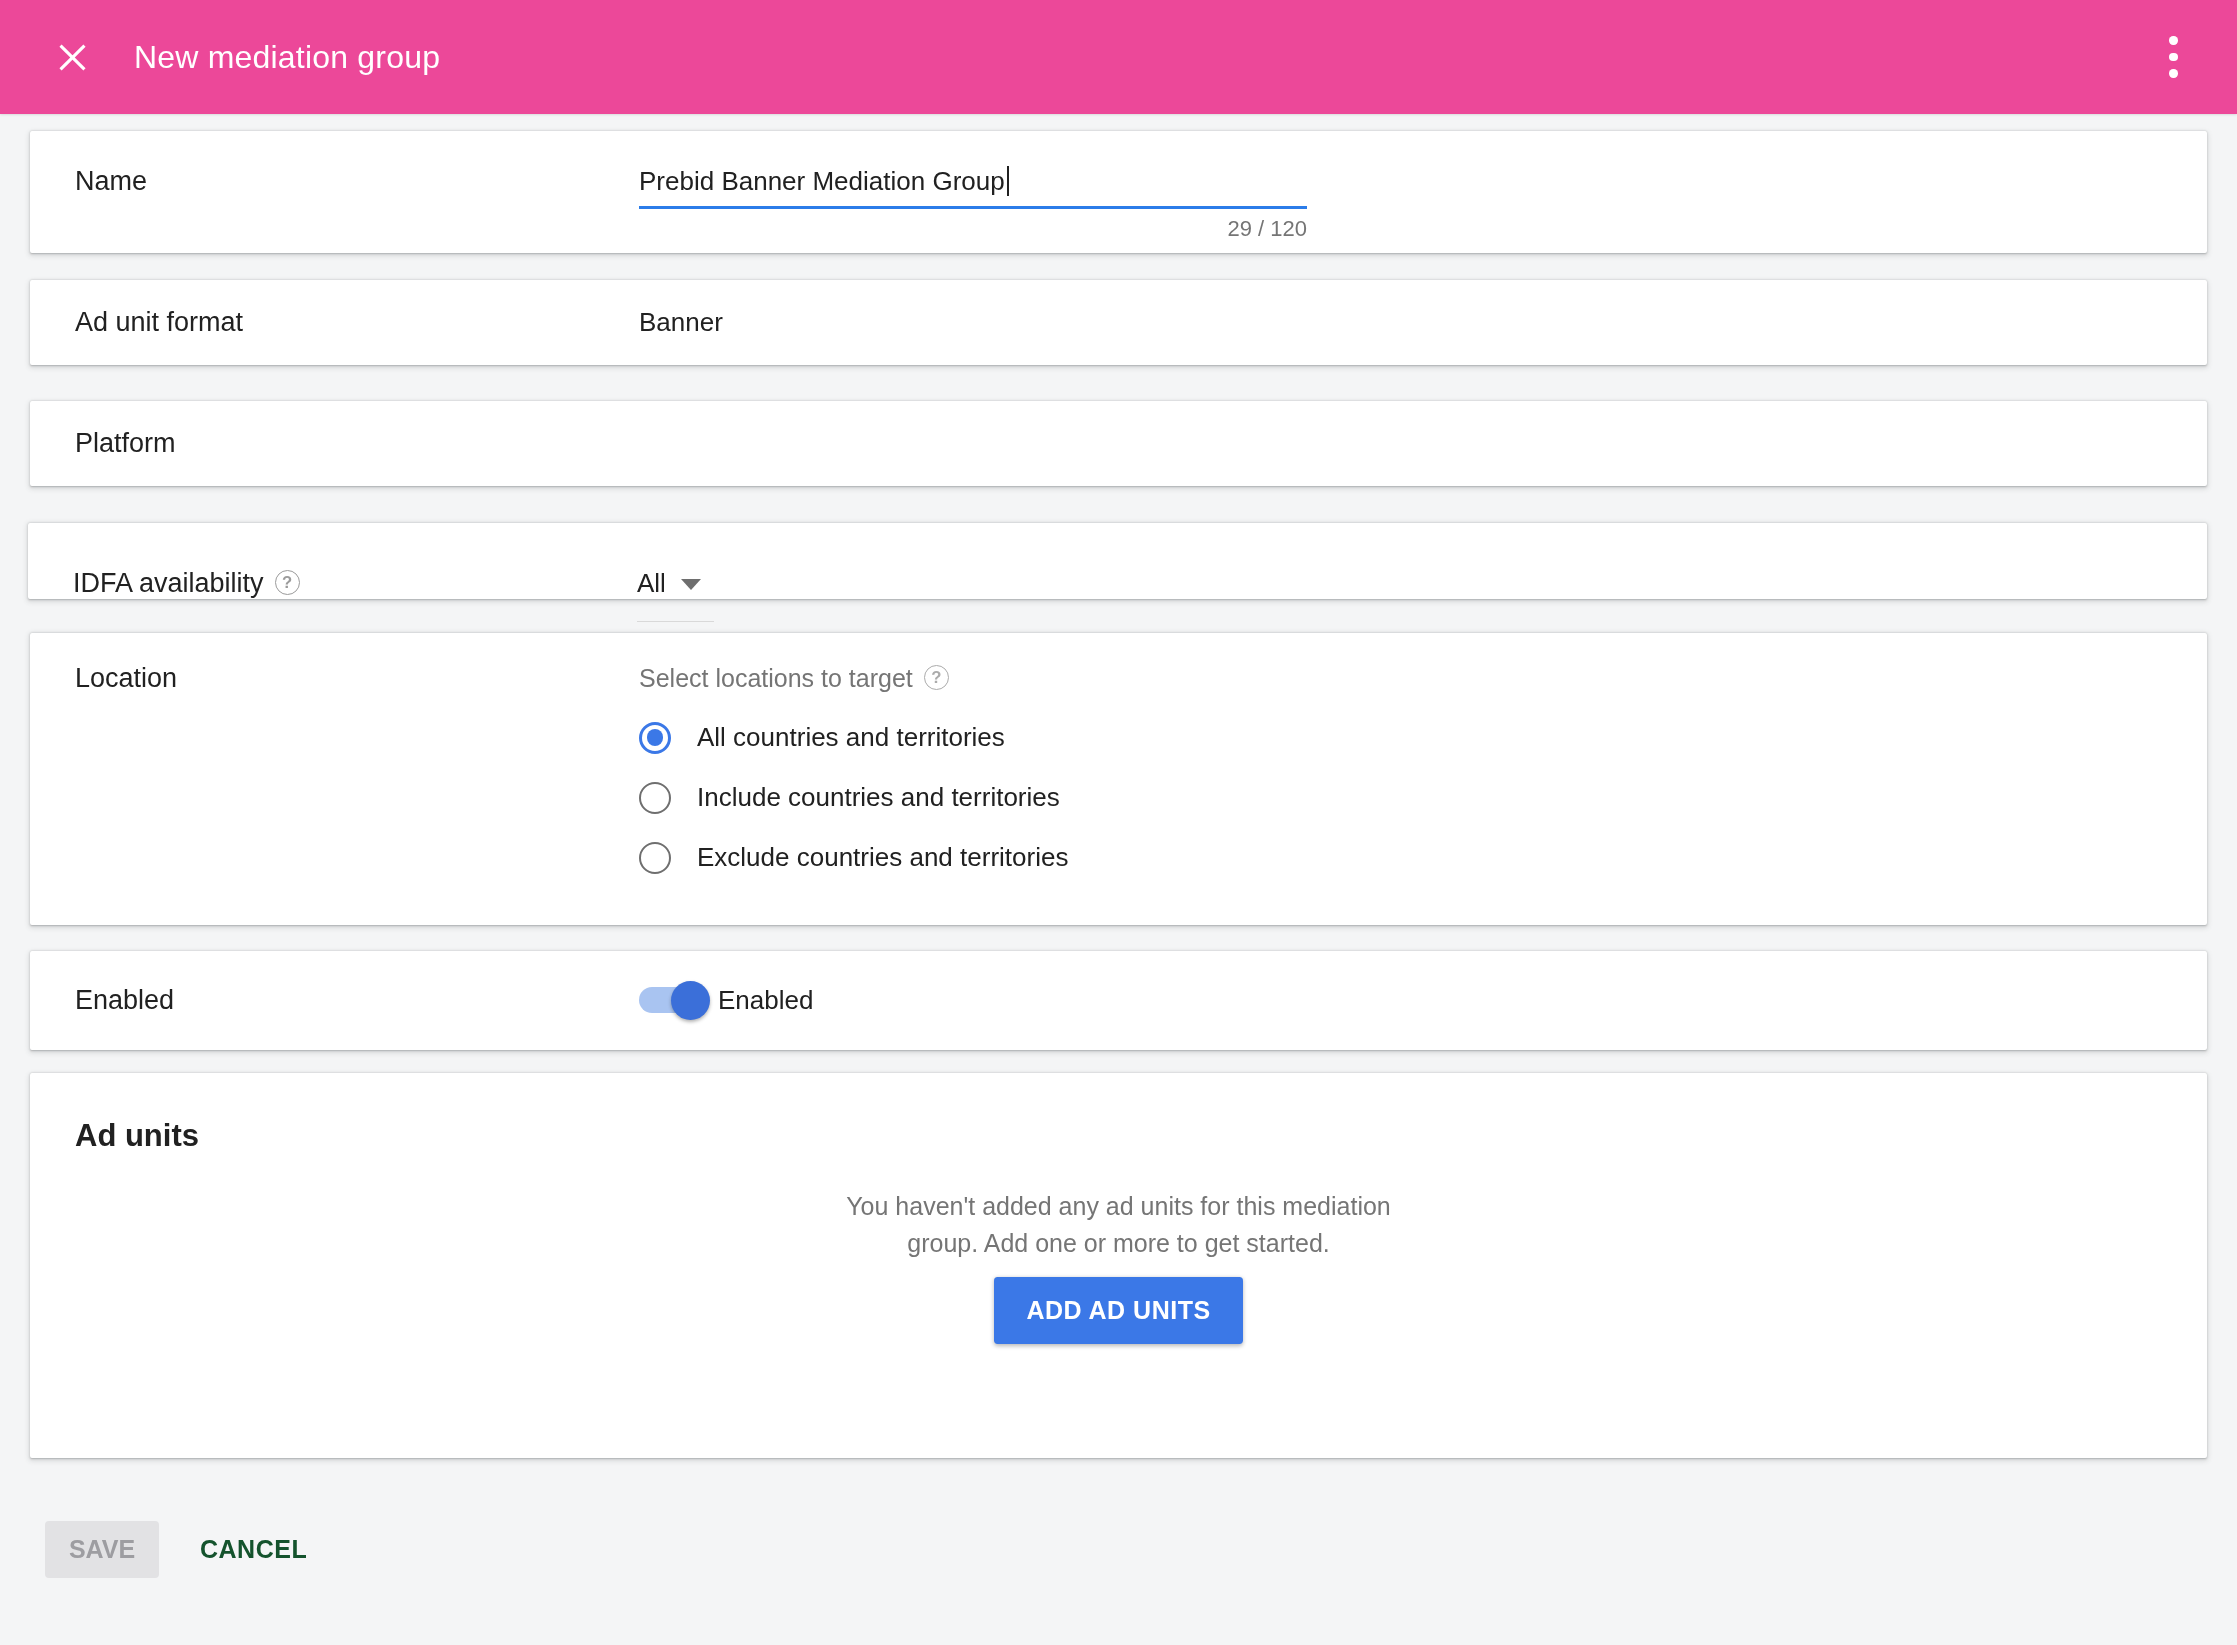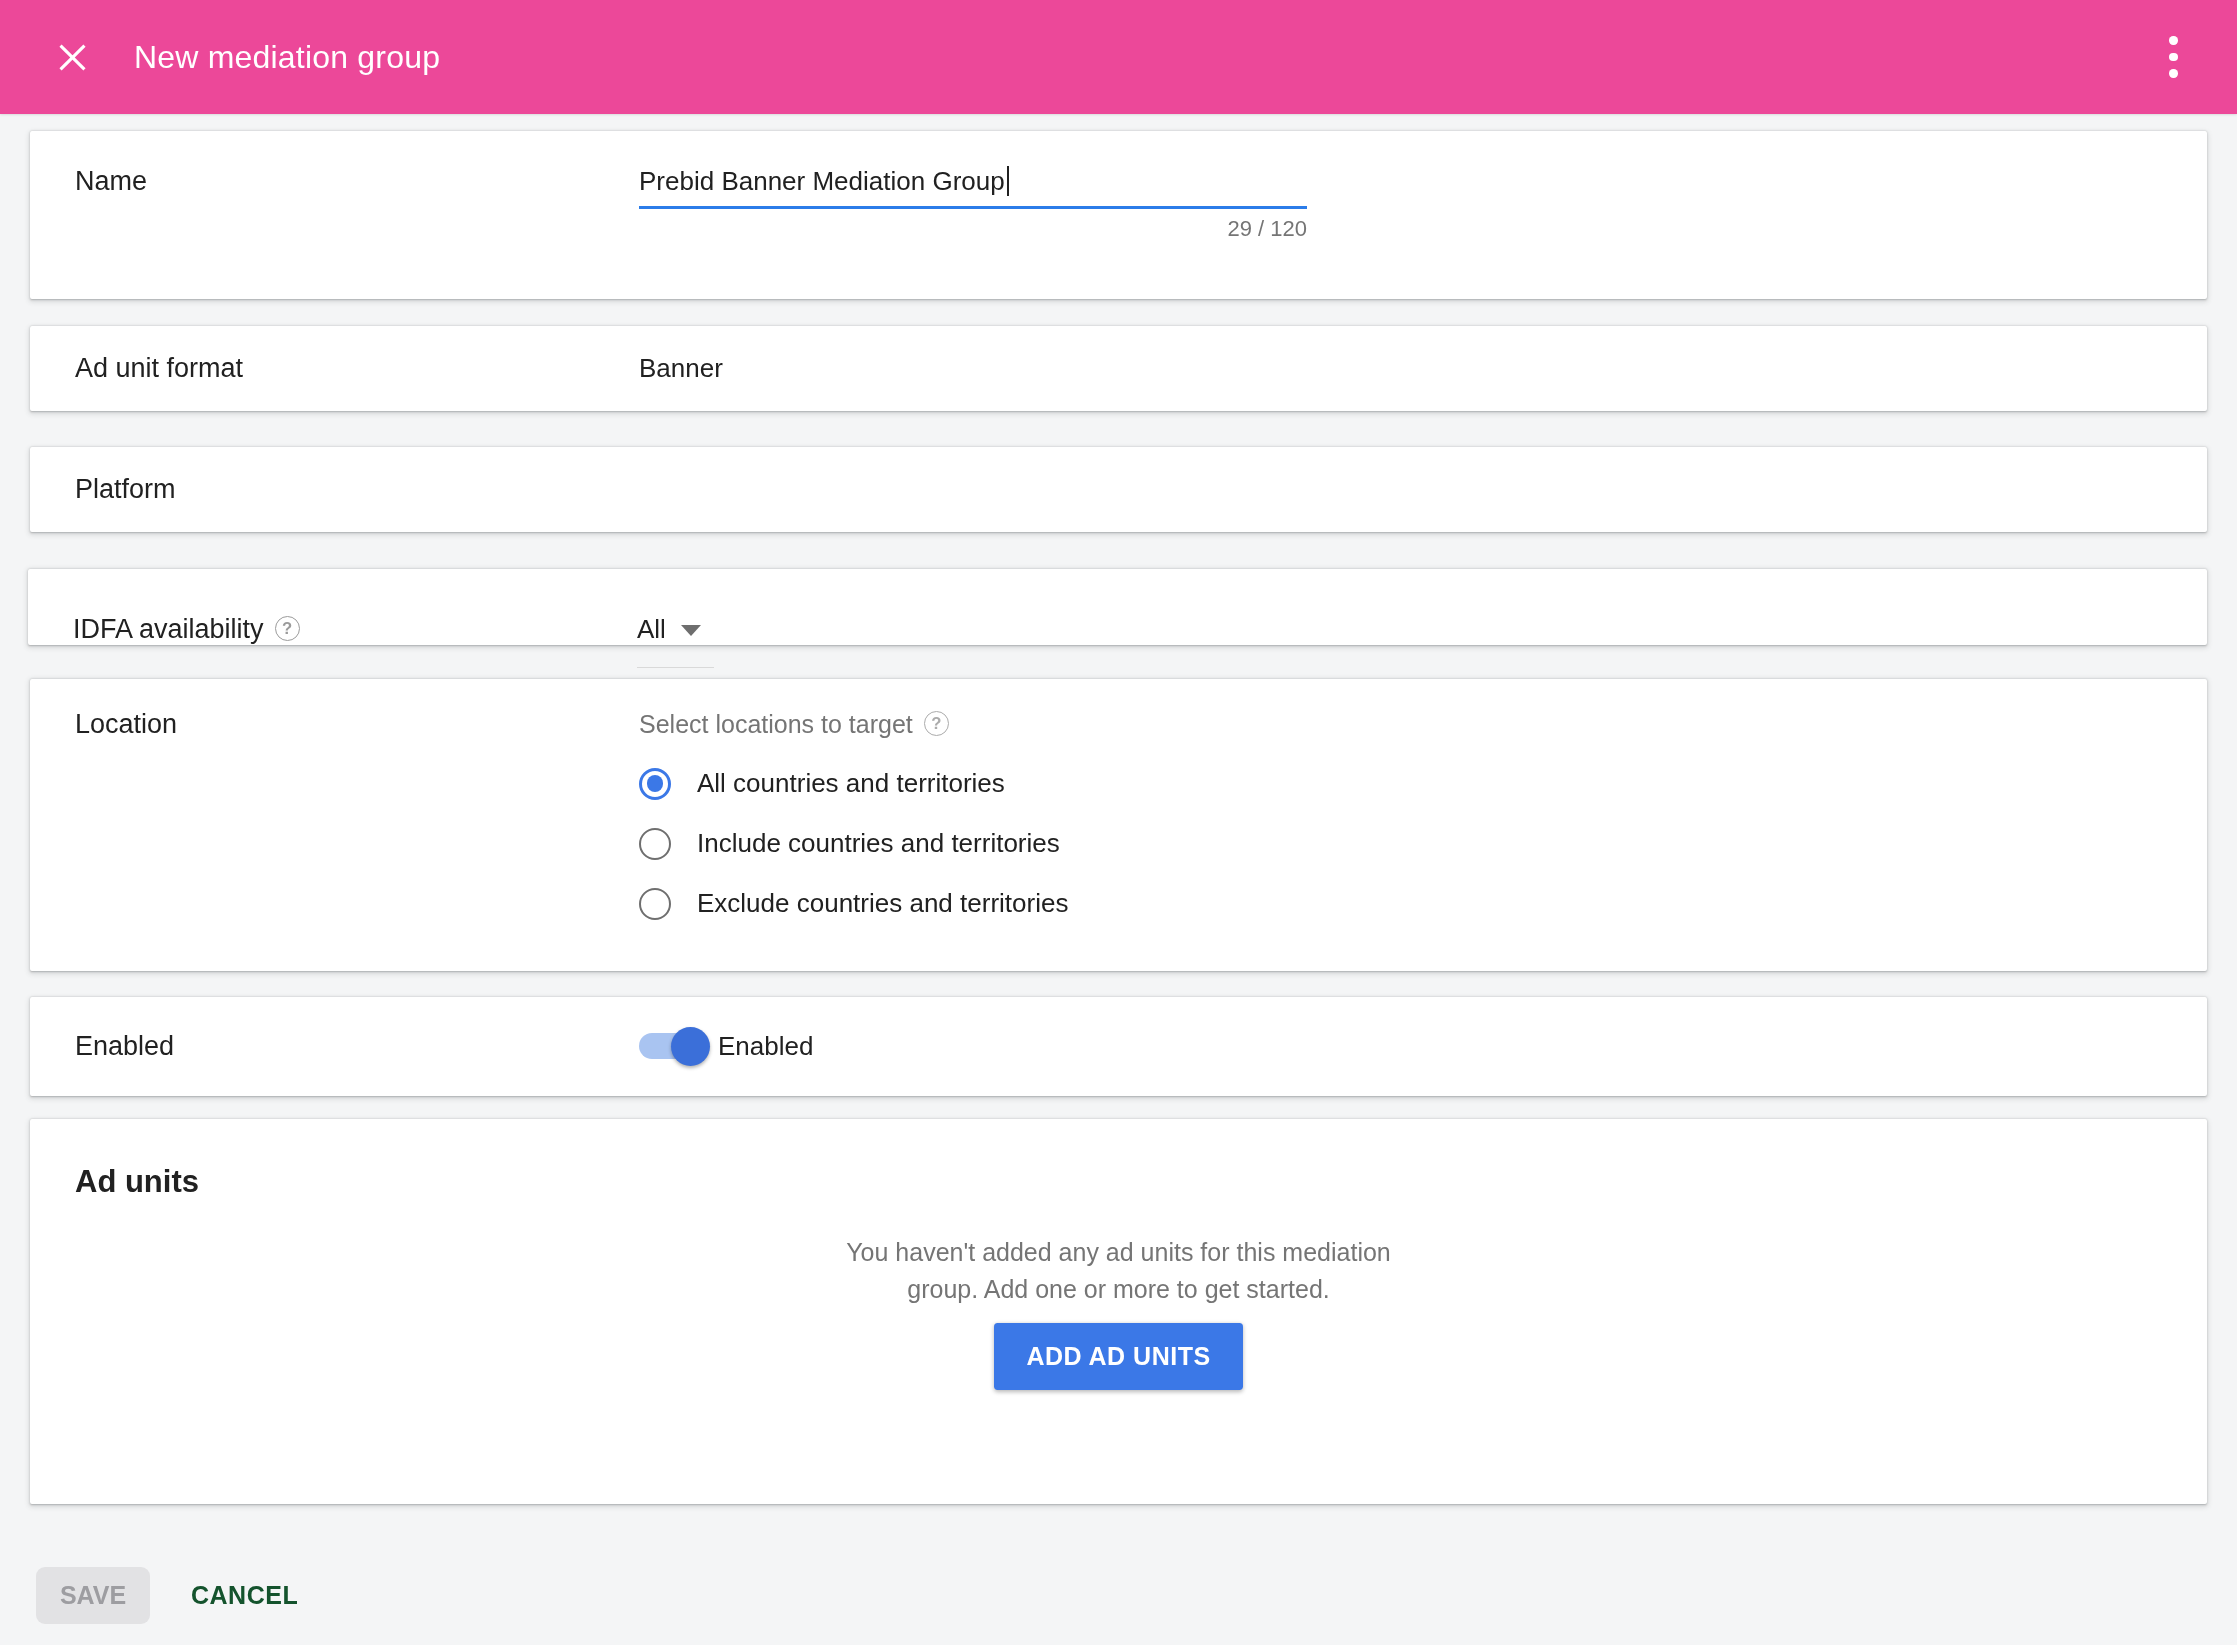--- a/index.html
+++ b/index.html
@@ -54,21 +54,21 @@
     flex: 0 0 609px;
     padding-left: 45px;
     font-size: 27px;
     color: #212121;
     display: flex;
     align-items: center;
     line-height: 32px;
   }
   .value-col { flex: 1 1 auto; font-size: 26px; }
 
-  .card-name      { margin-top: 16.7px; height: 168px; padding-top: 34px; }
+  .card-name      { margin-top: 16.7px; height: 122px; padding-top: 34px; }
   .card-name .label-col { align-items: flex-start; }
   .card-format    { margin-top: 27px; height: 85px; align-items: center; }
   .card-platform  { margin-top: 36px; height: 85px; align-items: center; }
   .card-idfa      { margin-top: 37px; height: 76px; align-items: flex-end; margin-left: 28px; }
   .card-location  { margin-top: 34px; height: 292px; padding-top: 29px; }
   .card-location .label-col { align-items: flex-start; }
   .card-status    { margin-top: 26px; height: 99px; align-items: center; }
   .card-adunits   { margin-top: 23px; height: 385px; padding: 45px 45px 12px 45px; }
 
   
@@ -200,22 +200,22 @@
     display: flex;
     align-items: center;
   }
   .save-btn {
     width: 114px; height: 57px;
     background: #E2E2E4;
     color: #9D9DA1;
     font-size: 25px;
     font-weight: bold;
     border: none;
-    border-radius: 9px;
-    margin-left: 6px;
+    border-radius: 4px;
+    margin-left: 15px;
     font-family: "Liberation Sans", sans-serif;
   }
   .cancel-btn {
     margin-left: 41px;
     background: none;
     border: none;
     color: #14532d;
     font-size: 25px;
     font-weight: bold;
     letter-spacing: 0.5px;

